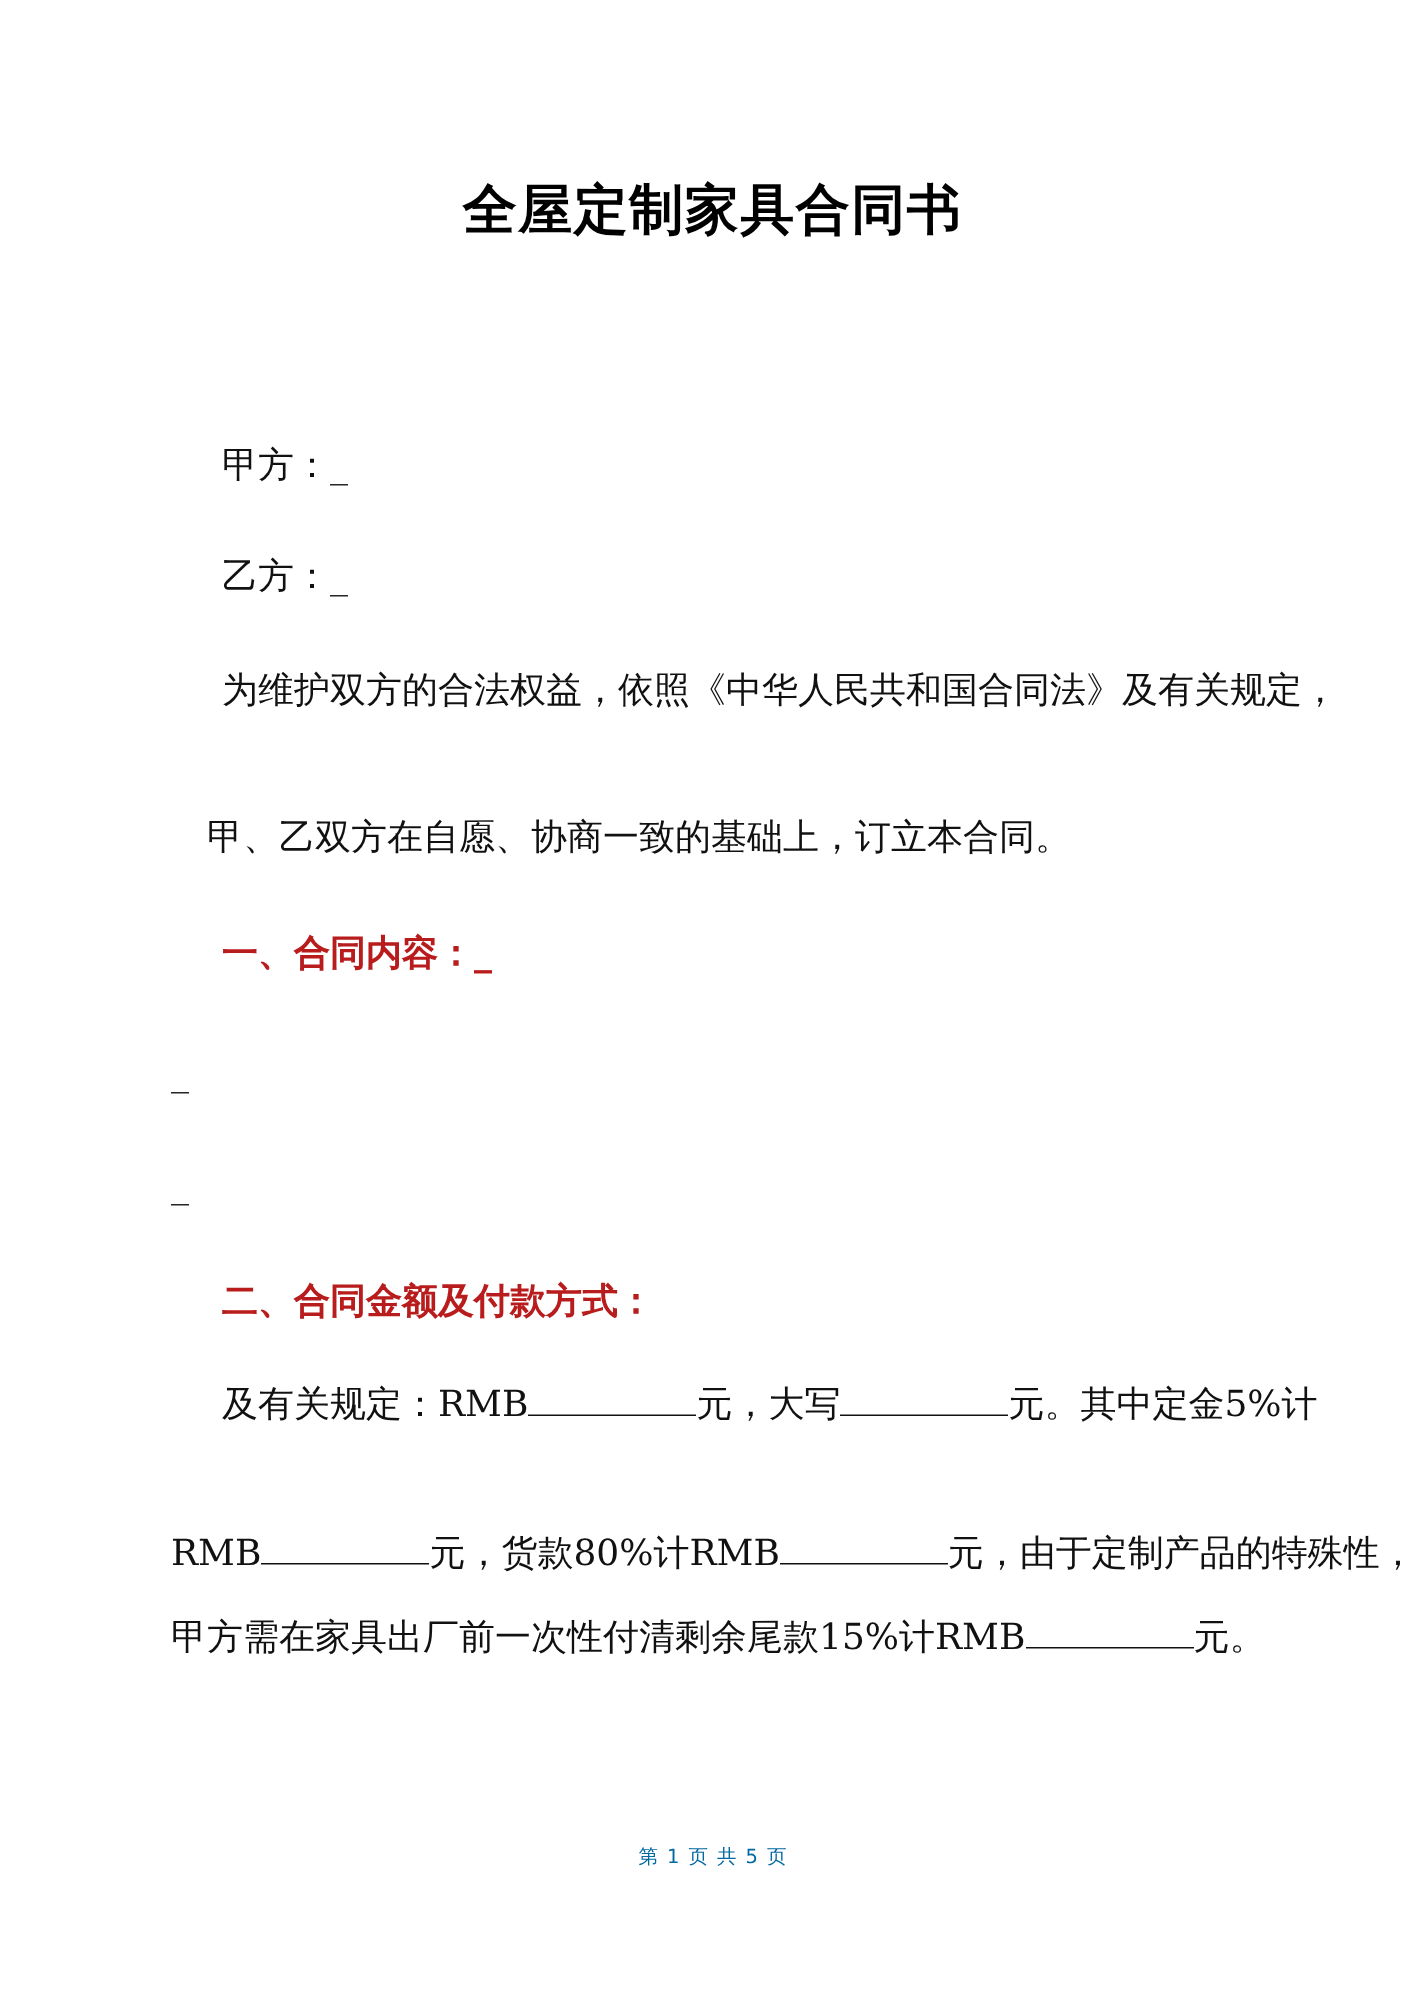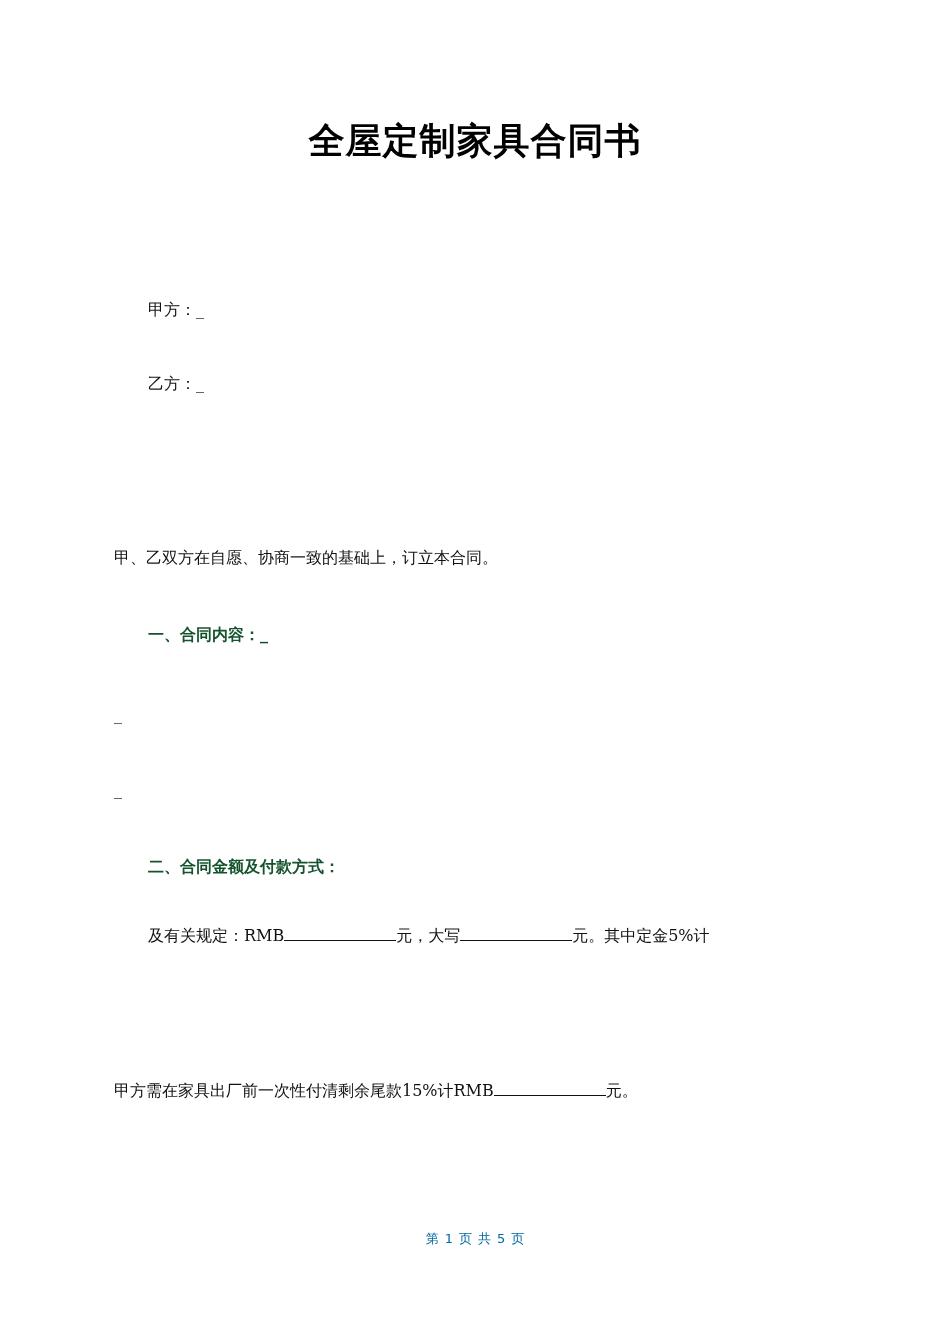--- a/index.html
+++ b/index.html
@@ -30,31 +30,31 @@
       text-align: center;
       font-family: "DejaVu Sans", "Liberation Sans", sans-serif;
       font-weight: bold;
       font-size: 36px;
       line-height: 50px;
       letter-spacing: 1px;
       color: #000000;
     }
     .line {
       position: absolute;
-      font-size: 16px;
+      font-size: 24px;
       line-height: 30px;
       white-space: nowrap;
       color: #111111;
     }
     .indent { left: 148px; }
     .noindent { left: 114px; }
     .bold {
       font-family: "DejaVu Sans", "Liberation Sans", sans-serif;
       font-weight: bold;
-      color: #14532d;
+      color: #b91c1c;
     }
     .blank {
       display: inline-block;
       vertical-align: baseline;
       border-bottom: 1.5px solid #111111;
       height: 18px;
     }
     .blank-long { width: 112px; }
     .footer {
       position: absolute;
@@ -78,37 +78,41 @@
   <div class="title">全屋定制家具合同书</div>
 
   <div class="line indent" style="top:295px;">
     <span>甲方：</span><span>_</span>
   </div>
 
   <div class="line indent" style="top:369px;">
     <span>乙方：</span><span>_</span>
   </div>
 
+  <div class="line indent" style="top:445px;">为维护双方的合法权益，依照《中华人民共和国合同法》及有关规定，</div>
 
-  <div class="line noindent" style="top:543px;">甲、乙双方在自愿、协商一致的基础上，订立本合同。</div>
+  <div class="line noindent" style="top:543px;margin-left:24px;">甲、乙双方在自愿、协商一致的基础上，订立本合同。</div>
 
   <div class="line indent bold" style="top:620px;">
     <span>一、合同内容：</span><span>_</span>
   </div>
 
   <div class="line noindent" style="top:700px;">_</div>
 
   <div class="line noindent" style="top:775px;">_</div>
 
   <div class="line indent bold" style="top:852px;">二、合同金额及付款方式：</div>
 
   <div class="line indent" style="top:921px;">
     <span>及有关规定：RMB</span><span class="blank blank-long"></span><span>元，大写</span><span class="blank blank-long"></span><span>元。其中定金5%计</span>
   </div>
 
+  <div class="line noindent" style="top:1020px;">
+    <span>RMB</span><span class="blank blank-long"></span><span>元，货款80%计RMB</span><span class="blank blank-long"></span><span>元，由于定制产品的特殊性，</span>
+  </div>
 
   <div class="line noindent" style="top:1076px;">
     <span>甲方需在家具出厂前一次性付清剩余尾款15%计RMB</span><span class="blank blank-long"></span><span>元。</span>
   </div>
 
   <div class="footer">
     <span>第</span><span>1</span><span>页</span><span>共</span><span>5</span><span>页</span>
   </div>
 
 </div>

